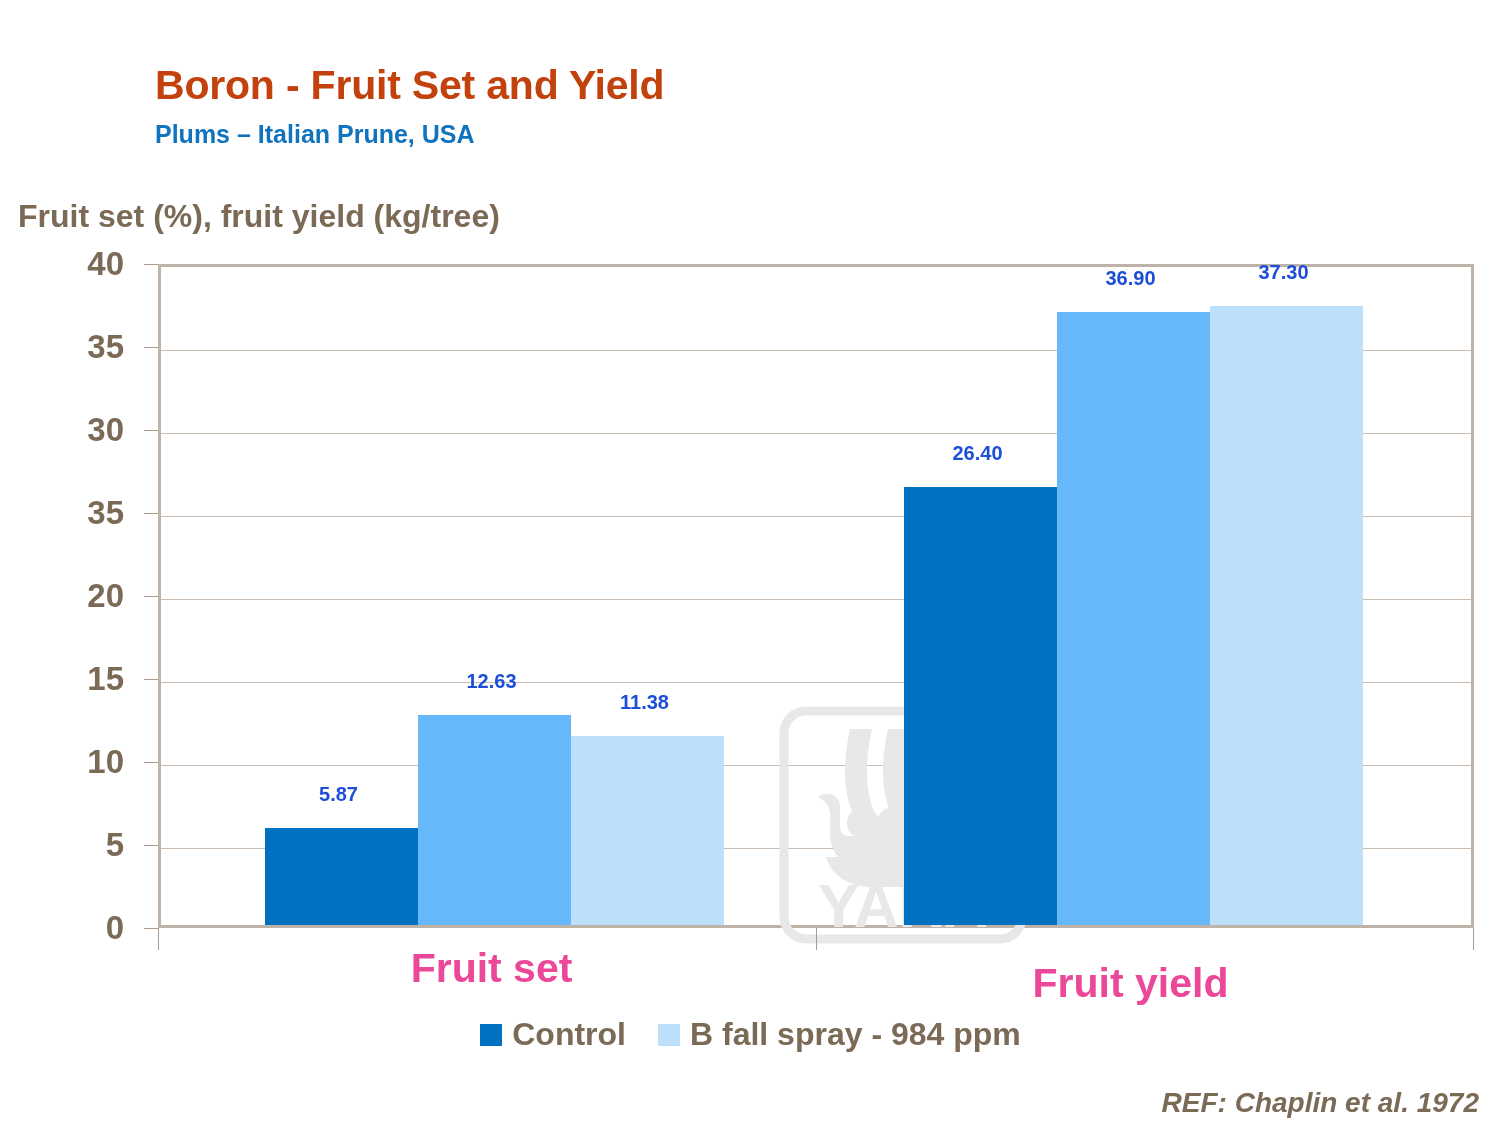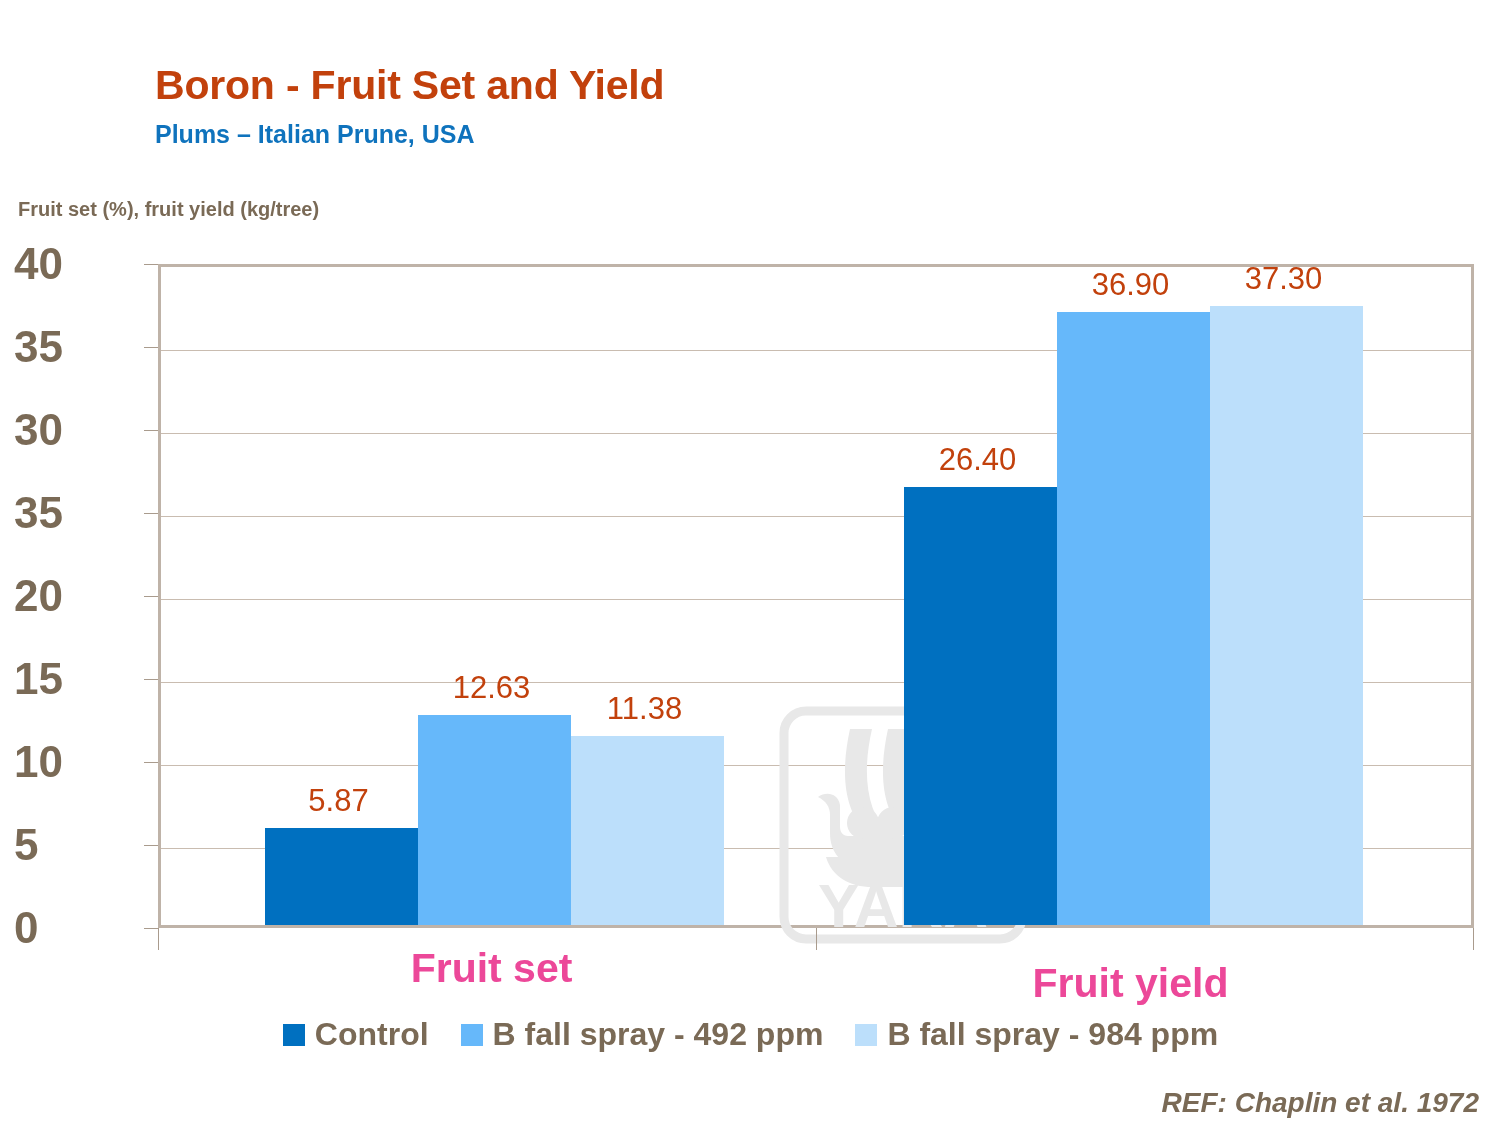--- a/index.html
+++ b/index.html
@@ -32,21 +32,21 @@
     top: 120px;
     font-size: 25px;
     font-weight: bold;
     color: #0f73bd;
     white-space: nowrap;
   }
   #axis-title {
     position: absolute;
     left: 18px;
     top: 198px;
-    font-size: 20px;
+    font-size: 32px;
     font-weight: bold;
     color: #7a6a56;
     white-space: nowrap;
   }
 
   
   #plot-area {
     position: absolute;
     left: 158px;
     top: 264px;
@@ -62,43 +62,44 @@
     right: 0;
     height: 1px;
     background: #c9bcb0;
   }
 
   
   .ytick-label {
     position: absolute;
     right: 1377px;       
     width: 110px;
-    font-size: 44px;
+    text-align: right;
+    font-size: 33px;
     font-weight: bold;
     color: #7a6a56;
     transform: translateY(-50%);
   }
   .ytick-mark {
     position: absolute;
     width: 14px;
     height: 1px;
     background: #a99b8d;
     left: 144px;
   }
 
   
   .bar {
     position: absolute;
     bottom: 0;
   }
   .bar-label {
     position: absolute;
-    font-size: 31px;
-    font-weight: normal;
-    color: #c2410c;
+    font-size: 20px;
+    font-weight: bold;
+    color: #1d4ed8;
     text-align: center;
     white-space: nowrap;
     transform: translateX(-50%);
   }
 
   
   .cat-label {
     position: absolute;
     top: 945px;
     font-size: 41px;
@@ -260,22 +261,18 @@
 <div id="axis-edge-left"></div>
 <div id="cat-separator"></div>
 <div id="axis-edge-right"></div>
 
 <div id="legend">
     <div class="legend-item">
       <span class="legend-swatch" style="background: rgb(0, 112, 192);"></span>
       <span class="legend-text">Control</span>
     </div>
     <div class="legend-item">
-      <span class="legend-swatch" style="background: rgb(102, 184, 250);"></span>
-      <span class="legend-text">B fall spray - 492 ppm</span>
-    </div>
-    <div class="legend-item">
       <span class="legend-swatch" style="background: rgb(188, 223, 251);"></span>
       <span class="legend-text">B fall spray - 984 ppm</span>
     </div>
   </div>
 
 <div id="reference">REF: Chaplin et al. 1972</div>
 
 </body></html>

